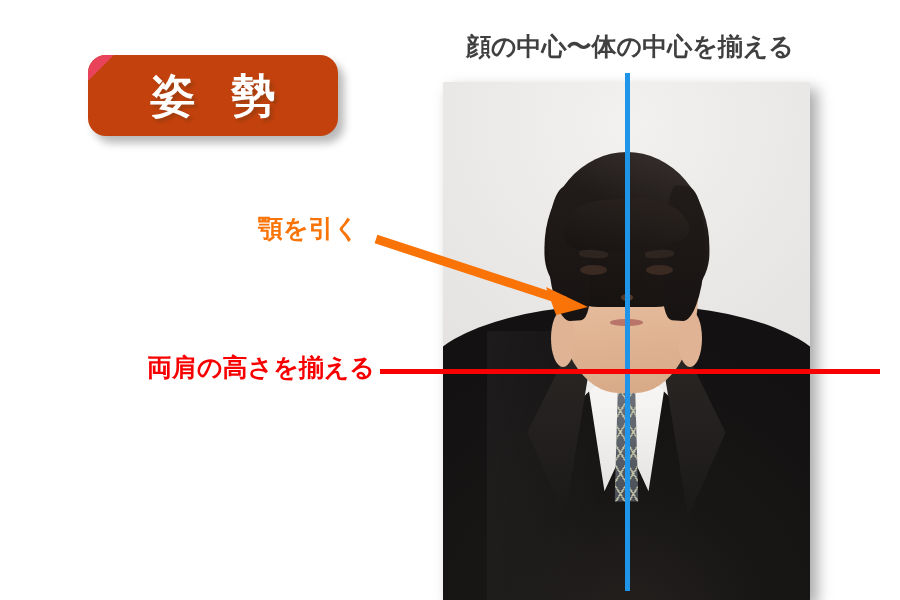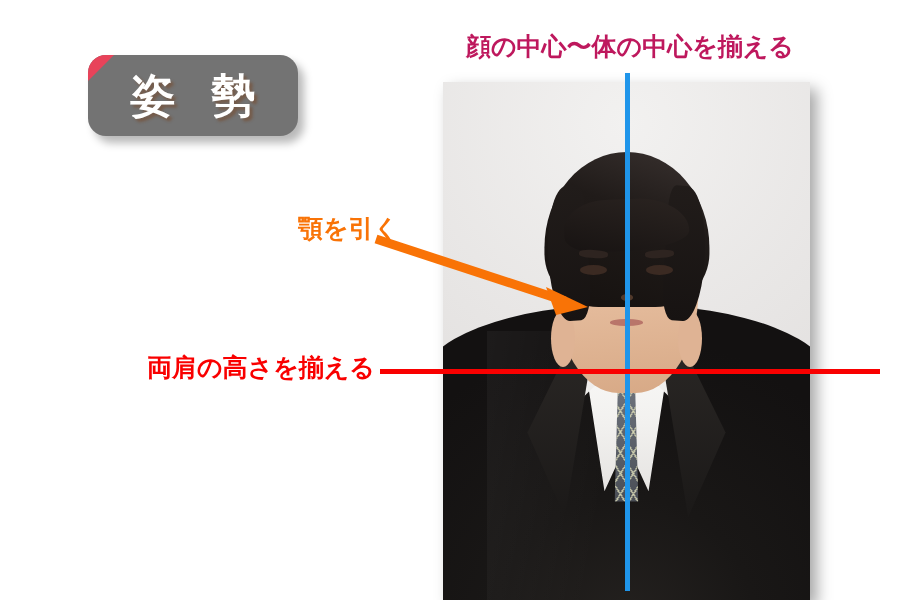--- a/index.html
+++ b/index.html
@@ -18,24 +18,24 @@
     height: 600px;
     background: #ffffff;
     overflow: hidden;
   }
 
   
   .badge {
     position: absolute;
     left: 88px;
     top: 55px;
-    width: 210px;
+    width: 250px;
     height: 81px;
     border-radius: 18px;
-    background: #737373;
+    background: #c2410c;
     box-shadow: 6px 7px 9px rgba(0,0,0,0.28);
     overflow: hidden;
   }
   .badge-corner {
     position: absolute;
     left: 0;
     top: 0;
     width: 0;
     height: 0;
     border-left: 26px solid #e8435a;
@@ -295,28 +295,27 @@
     position: absolute;
     white-space: nowrap;
     font-weight: bold;
     line-height: 1;
     font-family: "DejaVu Sans", "Liberation Sans", sans-serif;
   }
   .anno-top {
     left: 466px;
     top: 34px;
     font-size: 25px;
-    color: #be185d;
+    color: #404040;
   }
   .anno-chin {
     left: 258px;
     top: 216px;
     font-size: 25px;
     color: #f97306;
-    margin-left: 40px;
   }
   .anno-shoulder {
     left: 138px;
     top: 355px;
     font-size: 25px;
     color: #f90000;
     margin-left: 9px;
   }
 
   .arrow-svg {

